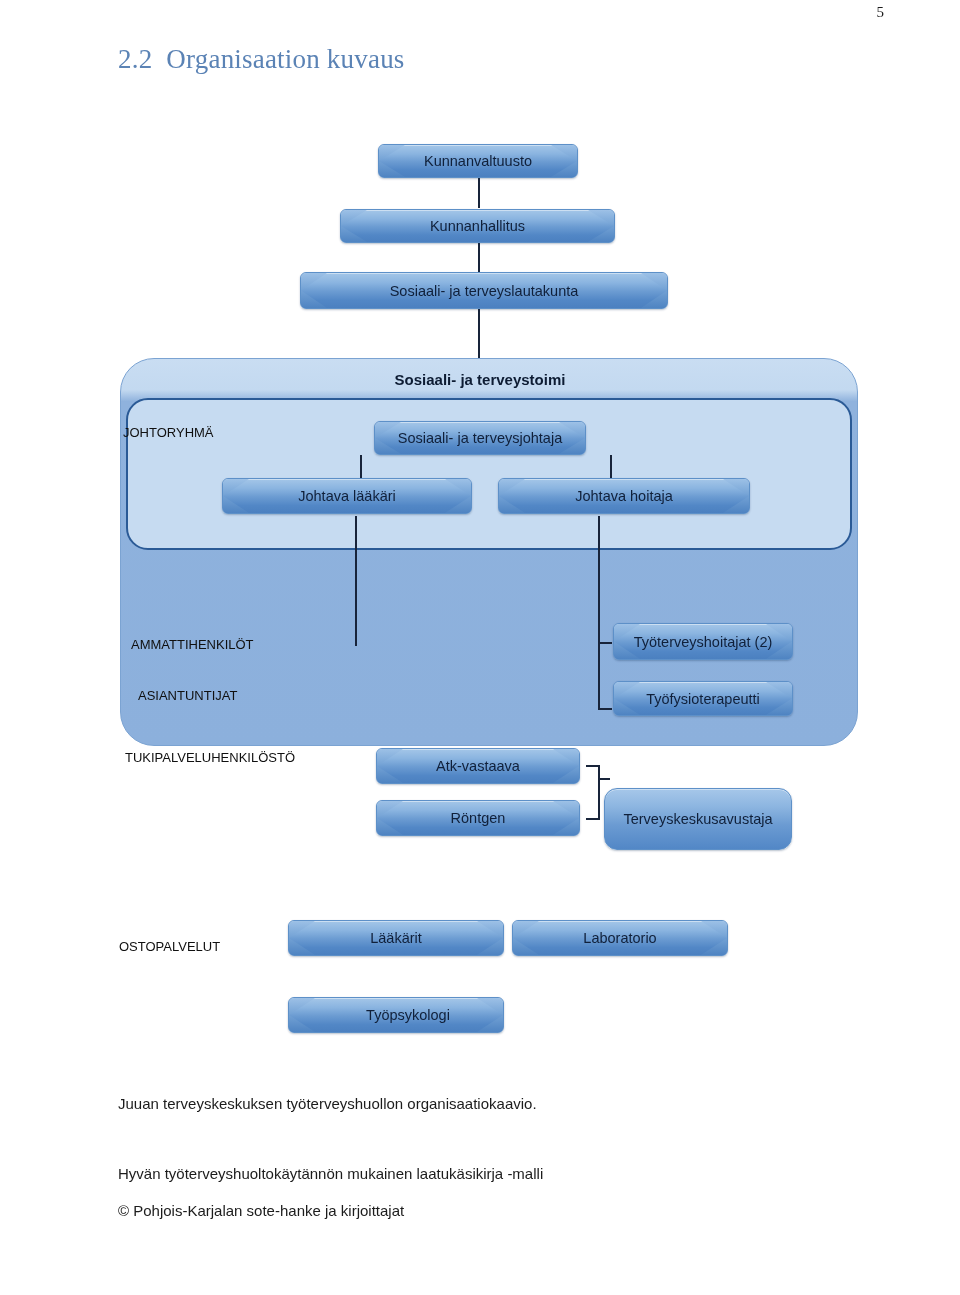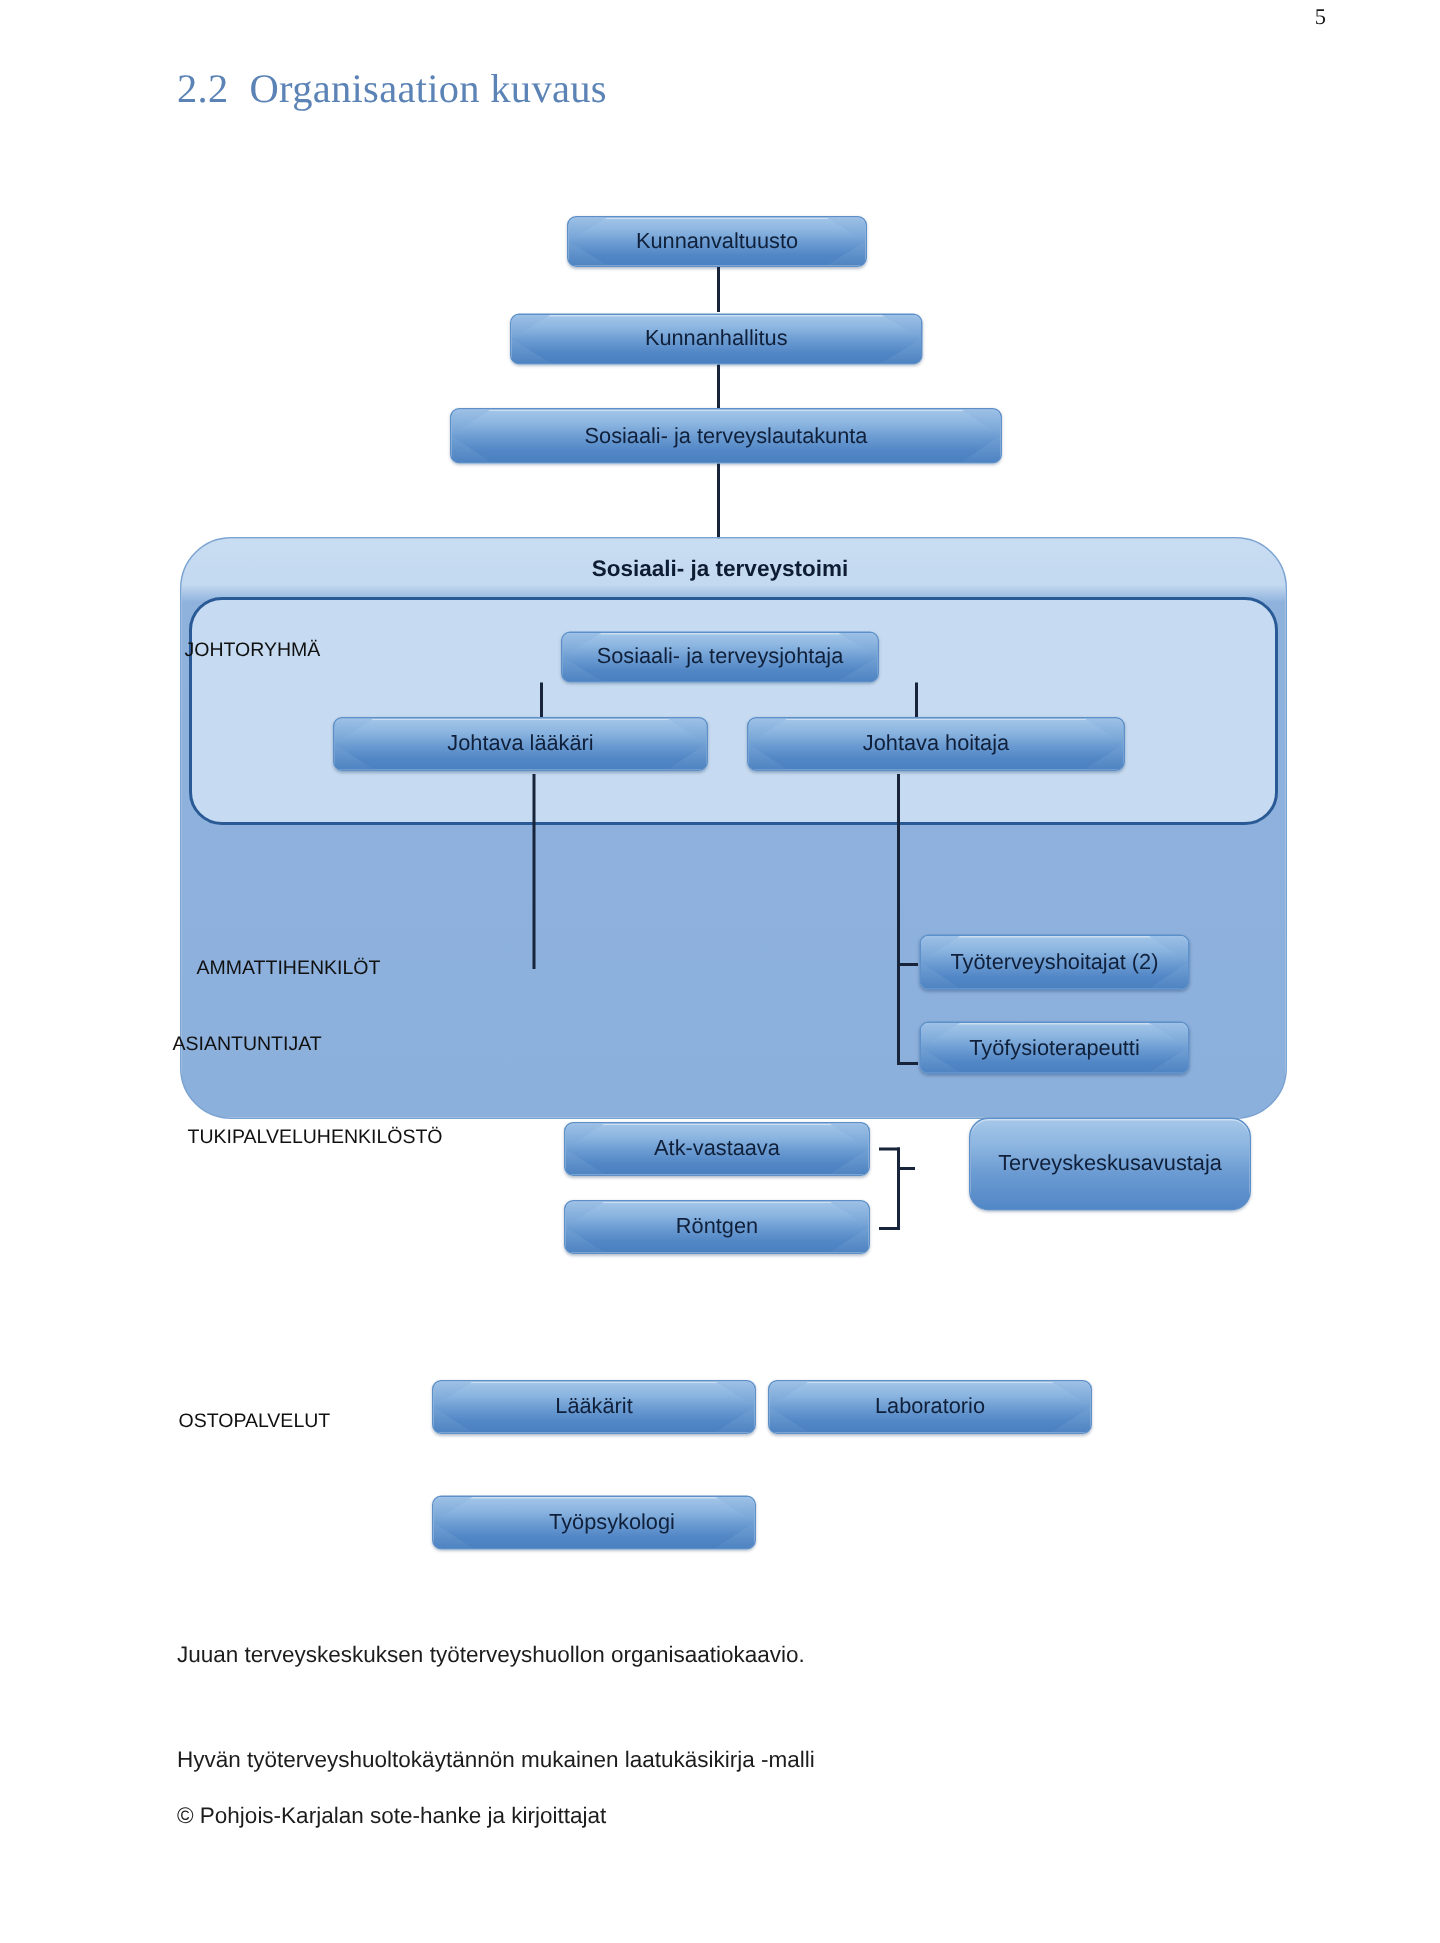--- a/index.html
+++ b/index.html
@@ -214,21 +214,21 @@
   </div>
 
   <div class="conn v" style="left:355px; top:516px; height:130px;"></div>
   <div class="conn v" style="left:598px; top:516px; height:193px;"></div>
 
   <div class="conn h" style="left:598px; top:642px; width:14px;"></div>
   <div class="conn h" style="left:598px; top:708px; width:14px;"></div>
 
   <div class="sect-label" style="left:131px; top:637px;">AMMATTIHENKILÖT</div>
 
-  <div class="sect-label" style="left:115px; top:688px;">ASIANTUNTIJAT</div>
+  <div class="sect-label" style="left:138px; top:688px;">ASIANTUNTIJAT</div>
 
 
   <div class="bevel" style="left:613px; top:623px; width:180px; height:37px;">
     <span class="lbl">Työterveyshoitajat  (2)</span>
   </div>
 
   <div class="bevel" style="left:613px; top:681px; width:180px; height:35px;">
     <span class="lbl">Työfysioterapeutti</span>
   </div>
 
@@ -240,21 +240,21 @@
   <div class="conn h" style="left:598px; top:778px; width:12px;"></div>
 
   <div class="bevel" style="left:376px; top:748px; width:204px; height:36px;">
     <span class="lbl">Atk-vastaava</span>
   </div>
 
   <div class="bevel" style="left:376px; top:800px; width:204px; height:36px;">
     <span class="lbl">Röntgen</span>
   </div>
 
-  <div class="round" style="left:604px; top:745px; width:188px; height:62px;margin-left:42px;">
+  <div class="round" style="left:604px; top:788px; width:188px; height:62px;">
     <span class="lbl">Terveyskeskusavustaja</span>
   </div>
 
   <div class="sect-label" style="left:119px; top:939px;">OSTOPALVELUT</div>
 
   <div class="bevel" style="left:288px; top:920px; width:216px; height:36px;">
     <span class="lbl">Lääkärit</span>
   </div>
 
   <div class="bevel" style="left:512px; top:920px; width:216px; height:36px;">

